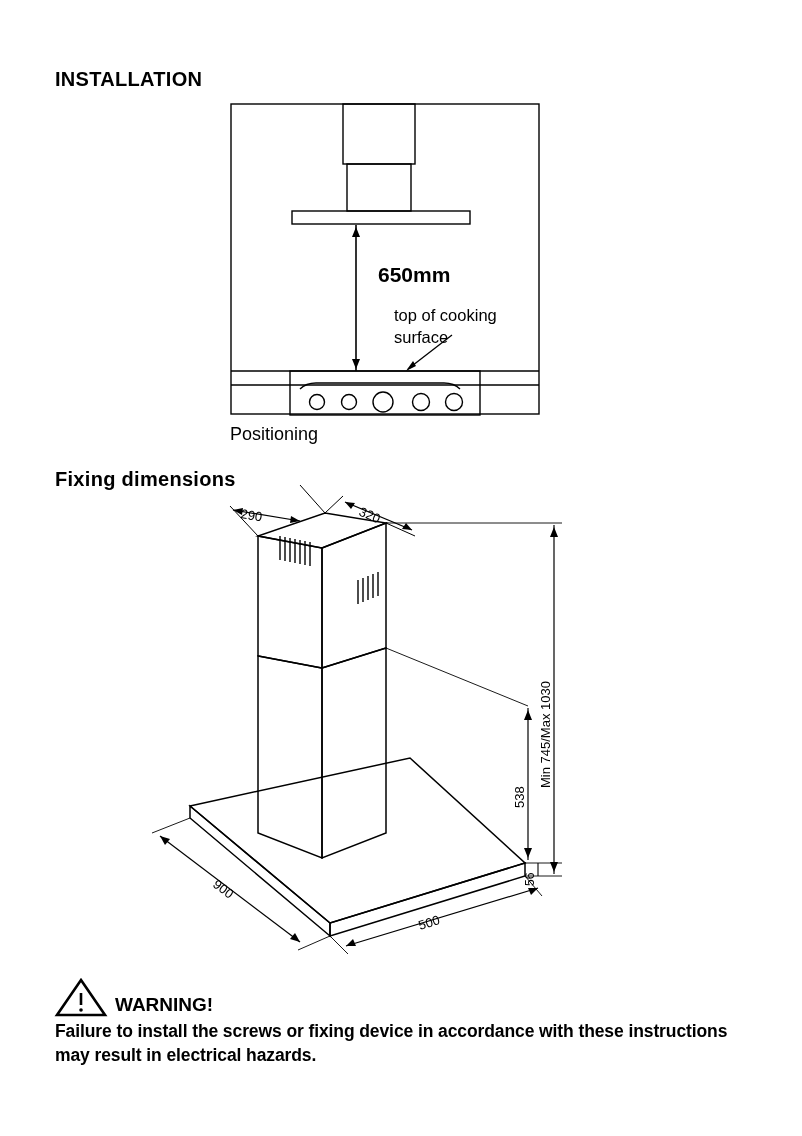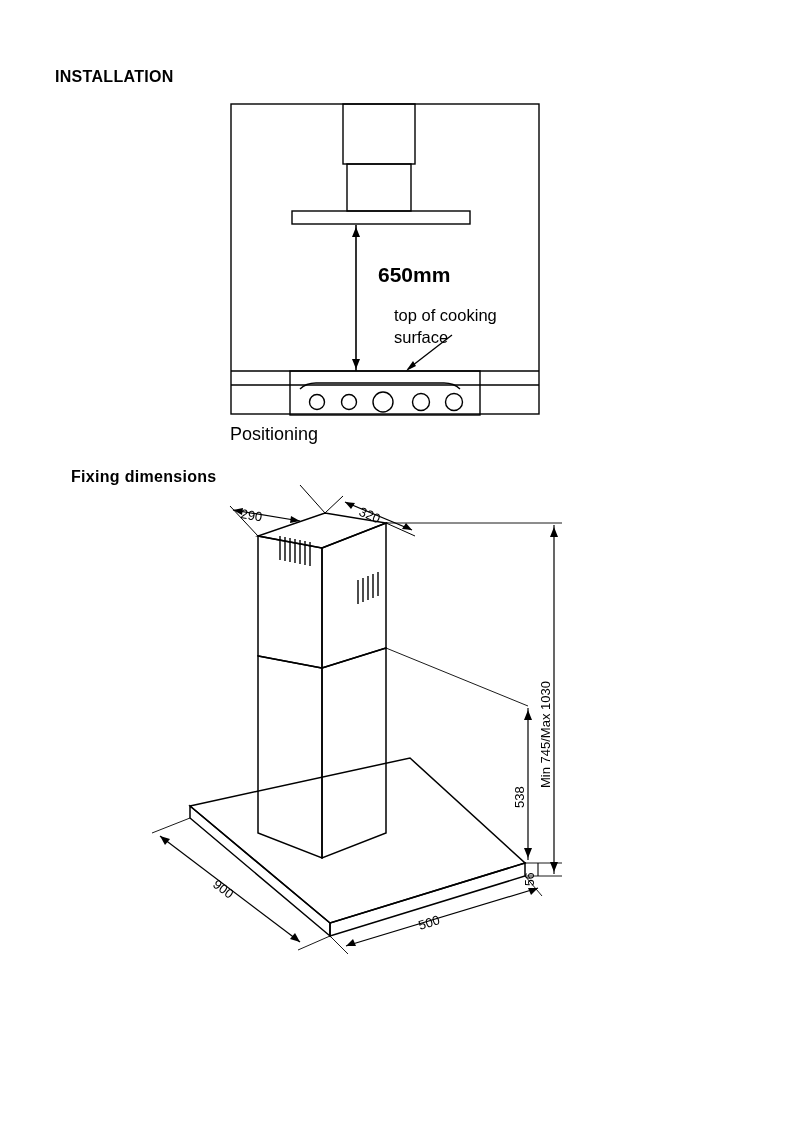--- a/index.html
+++ b/index.html
@@ -19,25 +19,25 @@
     position: absolute;
     left: 0; top: 0;
     width: 802px;
     height: 1136px;
   }
 
   
   .heading {
     position: absolute;
     font-weight: bold;
-    font-size: 16px;
+    font-size: 20px;
     letter-spacing: 0.3px;
   }
   #installation-heading { left: 55px; top: 68px; }
-  #fixing-heading { left: 55px; top: 468px; margin-left: 16px; }
+  #fixing-heading { left: 55px; top: 468px; }
 
   
   #positioning-figure {
     position: absolute;
     left: 230px;
     top: 103px;
     width: 310px;
     height: 372px;
   }
   #positioning-caption {
@@ -211,14 +211,25 @@
 
       <line class="ln" x1="200" y1="448" x2="218" y2="466" stroke-width="0.9"></line>
       <line class="ln" x1="395" y1="388" x2="412" y2="408" stroke-width="0.9"></line>
       <line class="ln" x1="216" y1="458" x2="408" y2="400" stroke-width="1.2"></line>
       <polygon points="216,458 226,458 223,451" fill="#000"></polygon>
       <polygon points="408,400 398,400 401,407" fill="#000"></polygon>
       <text transform="translate(290,442) rotate(-17)" font-family="Liberation Sans, sans-serif" font-size="13">500</text>
     </svg>
   </div>
 
+  <div id="warning-block">
+    <div id="warning-row">
+      <svg width="52" height="40" viewBox="0 0 52 40">
+        <polygon class="ln" points="26,3 50,38 2,38" stroke-width="2.6"></polygon>
+        <line class="ln" x1="26" y1="16" x2="26" y2="28" stroke-width="2.6"></line>
+        <circle cx="26" cy="33" r="1.8" fill="#000"></circle>
+      </svg>
+      <div id="warning-title">WARNING!</div>
+    </div>
+    <div id="warning-text">Failure to install the screws or fixing device in accordance with these instructions may result in electrical hazards.</div>
+  </div>
 
 </div>
 
 </body></html>

